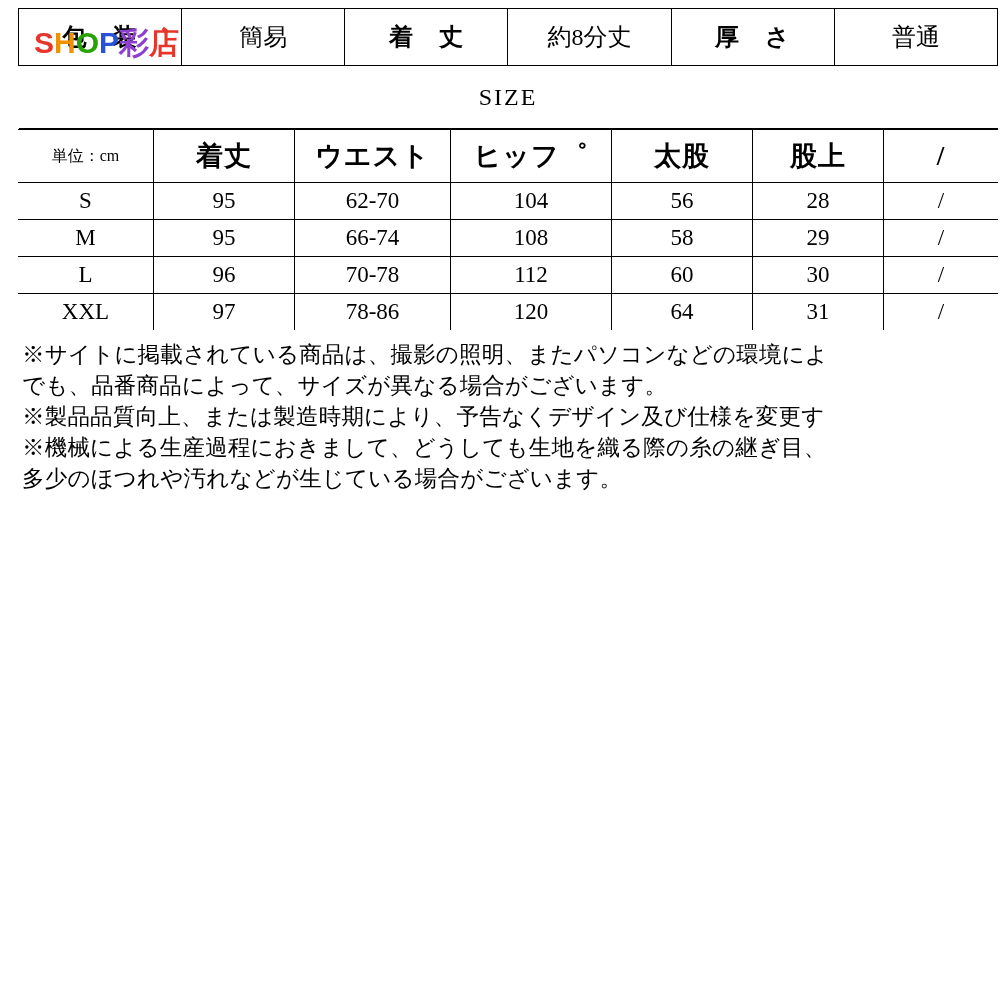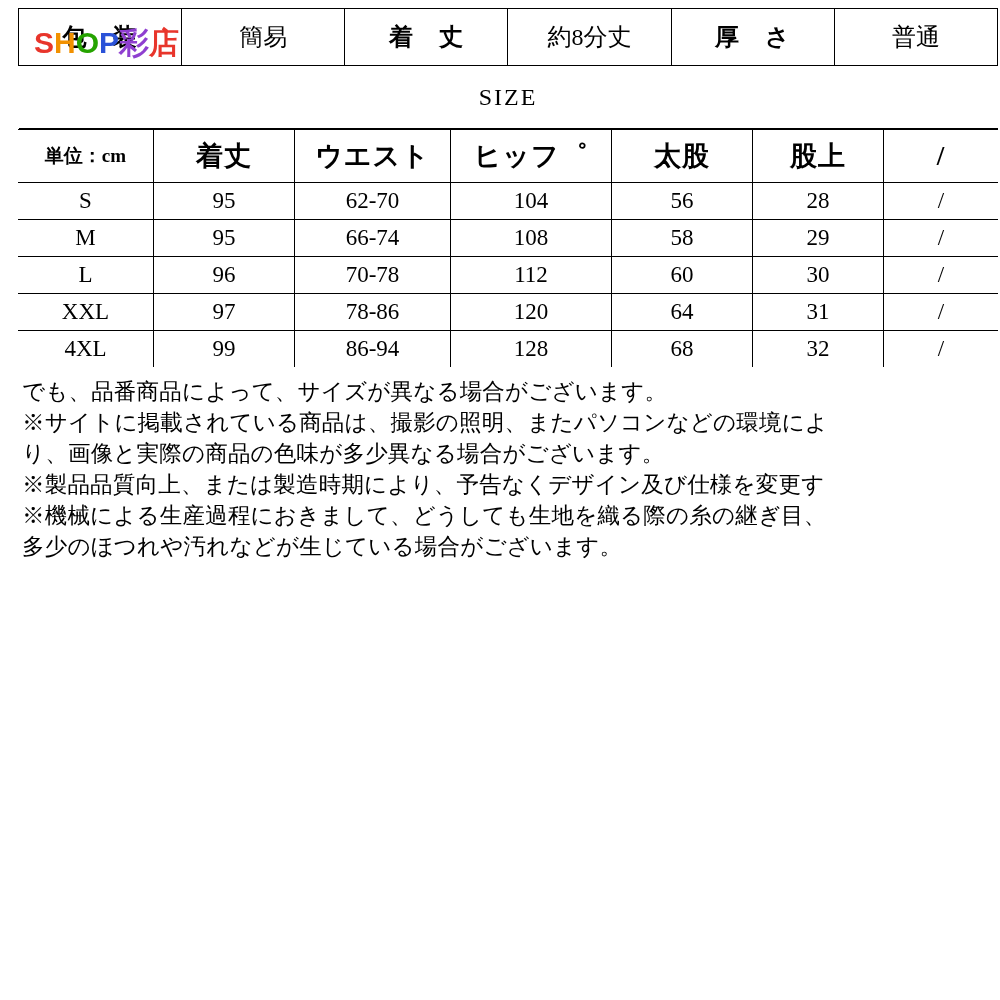--- a/index.html
+++ b/index.html
@@ -97,23 +97,23 @@
     padding: 0;
     font-weight: normal;
   }
   table.size thead th {
     font-weight: bold;
     font-size: 27px;
     height: 52px;
     letter-spacing: 1px;
   }
   table.size thead th.unit {
-    font-size: 19px;
+    font-size: 16px;
     letter-spacing: 0px;
-    font-weight: bold;
+    font-weight: normal;
   }
   table.size tbody td:first-child {
     border-left: none;
   }
   table.size tbody td:last-child {
     border-right: none;
   }
   table.size thead th:first-child { border-left: none; }
   table.size thead th:last-child { border-right: none; }
   table.size tbody tr:last-child td { border-bottom: none; }
@@ -196,34 +196,24 @@
         </tr>
         <tr>
           <td>XXL</td>
           <td>97</td>
           <td>78-86</td>
           <td>120</td>
           <td>64</td>
           <td>31</td>
           <td>/</td>
         </tr>
-        <tr>
-          <td>4XL</td>
-          <td>99</td>
-          <td>86-94</td>
-          <td>128</td>
-          <td>68</td>
-          <td>32</td>
-          <td>/</td>
-        </tr>
       </tbody>
   </table>
 
   <div class="notes">
+    <p>※サイトに掲載されている商品は、撮影の照明、またパソコンなどの環境によ</p>
     <p>でも、品番商品によって、サイズが異なる場合がございます。</p>
-    <p>※サイトに掲載されている商品は、撮影の照明、またパソコンなどの環境によ</p>
-    <p>り、画像と実際の商品の色味が多少異なる場合がございます。</p>
     <p>※製品品質向上、または製造時期により、予告なくデザイン及び仕様を変更す</p>
     <p>※機械による生産過程におきまして、どうしても生地を織る際の糸の継ぎ目、</p>
     <p>多少のほつれや汚れなどが生じている場合がございます。</p>
   </div>
 
 </div>
 
 </body></html>

